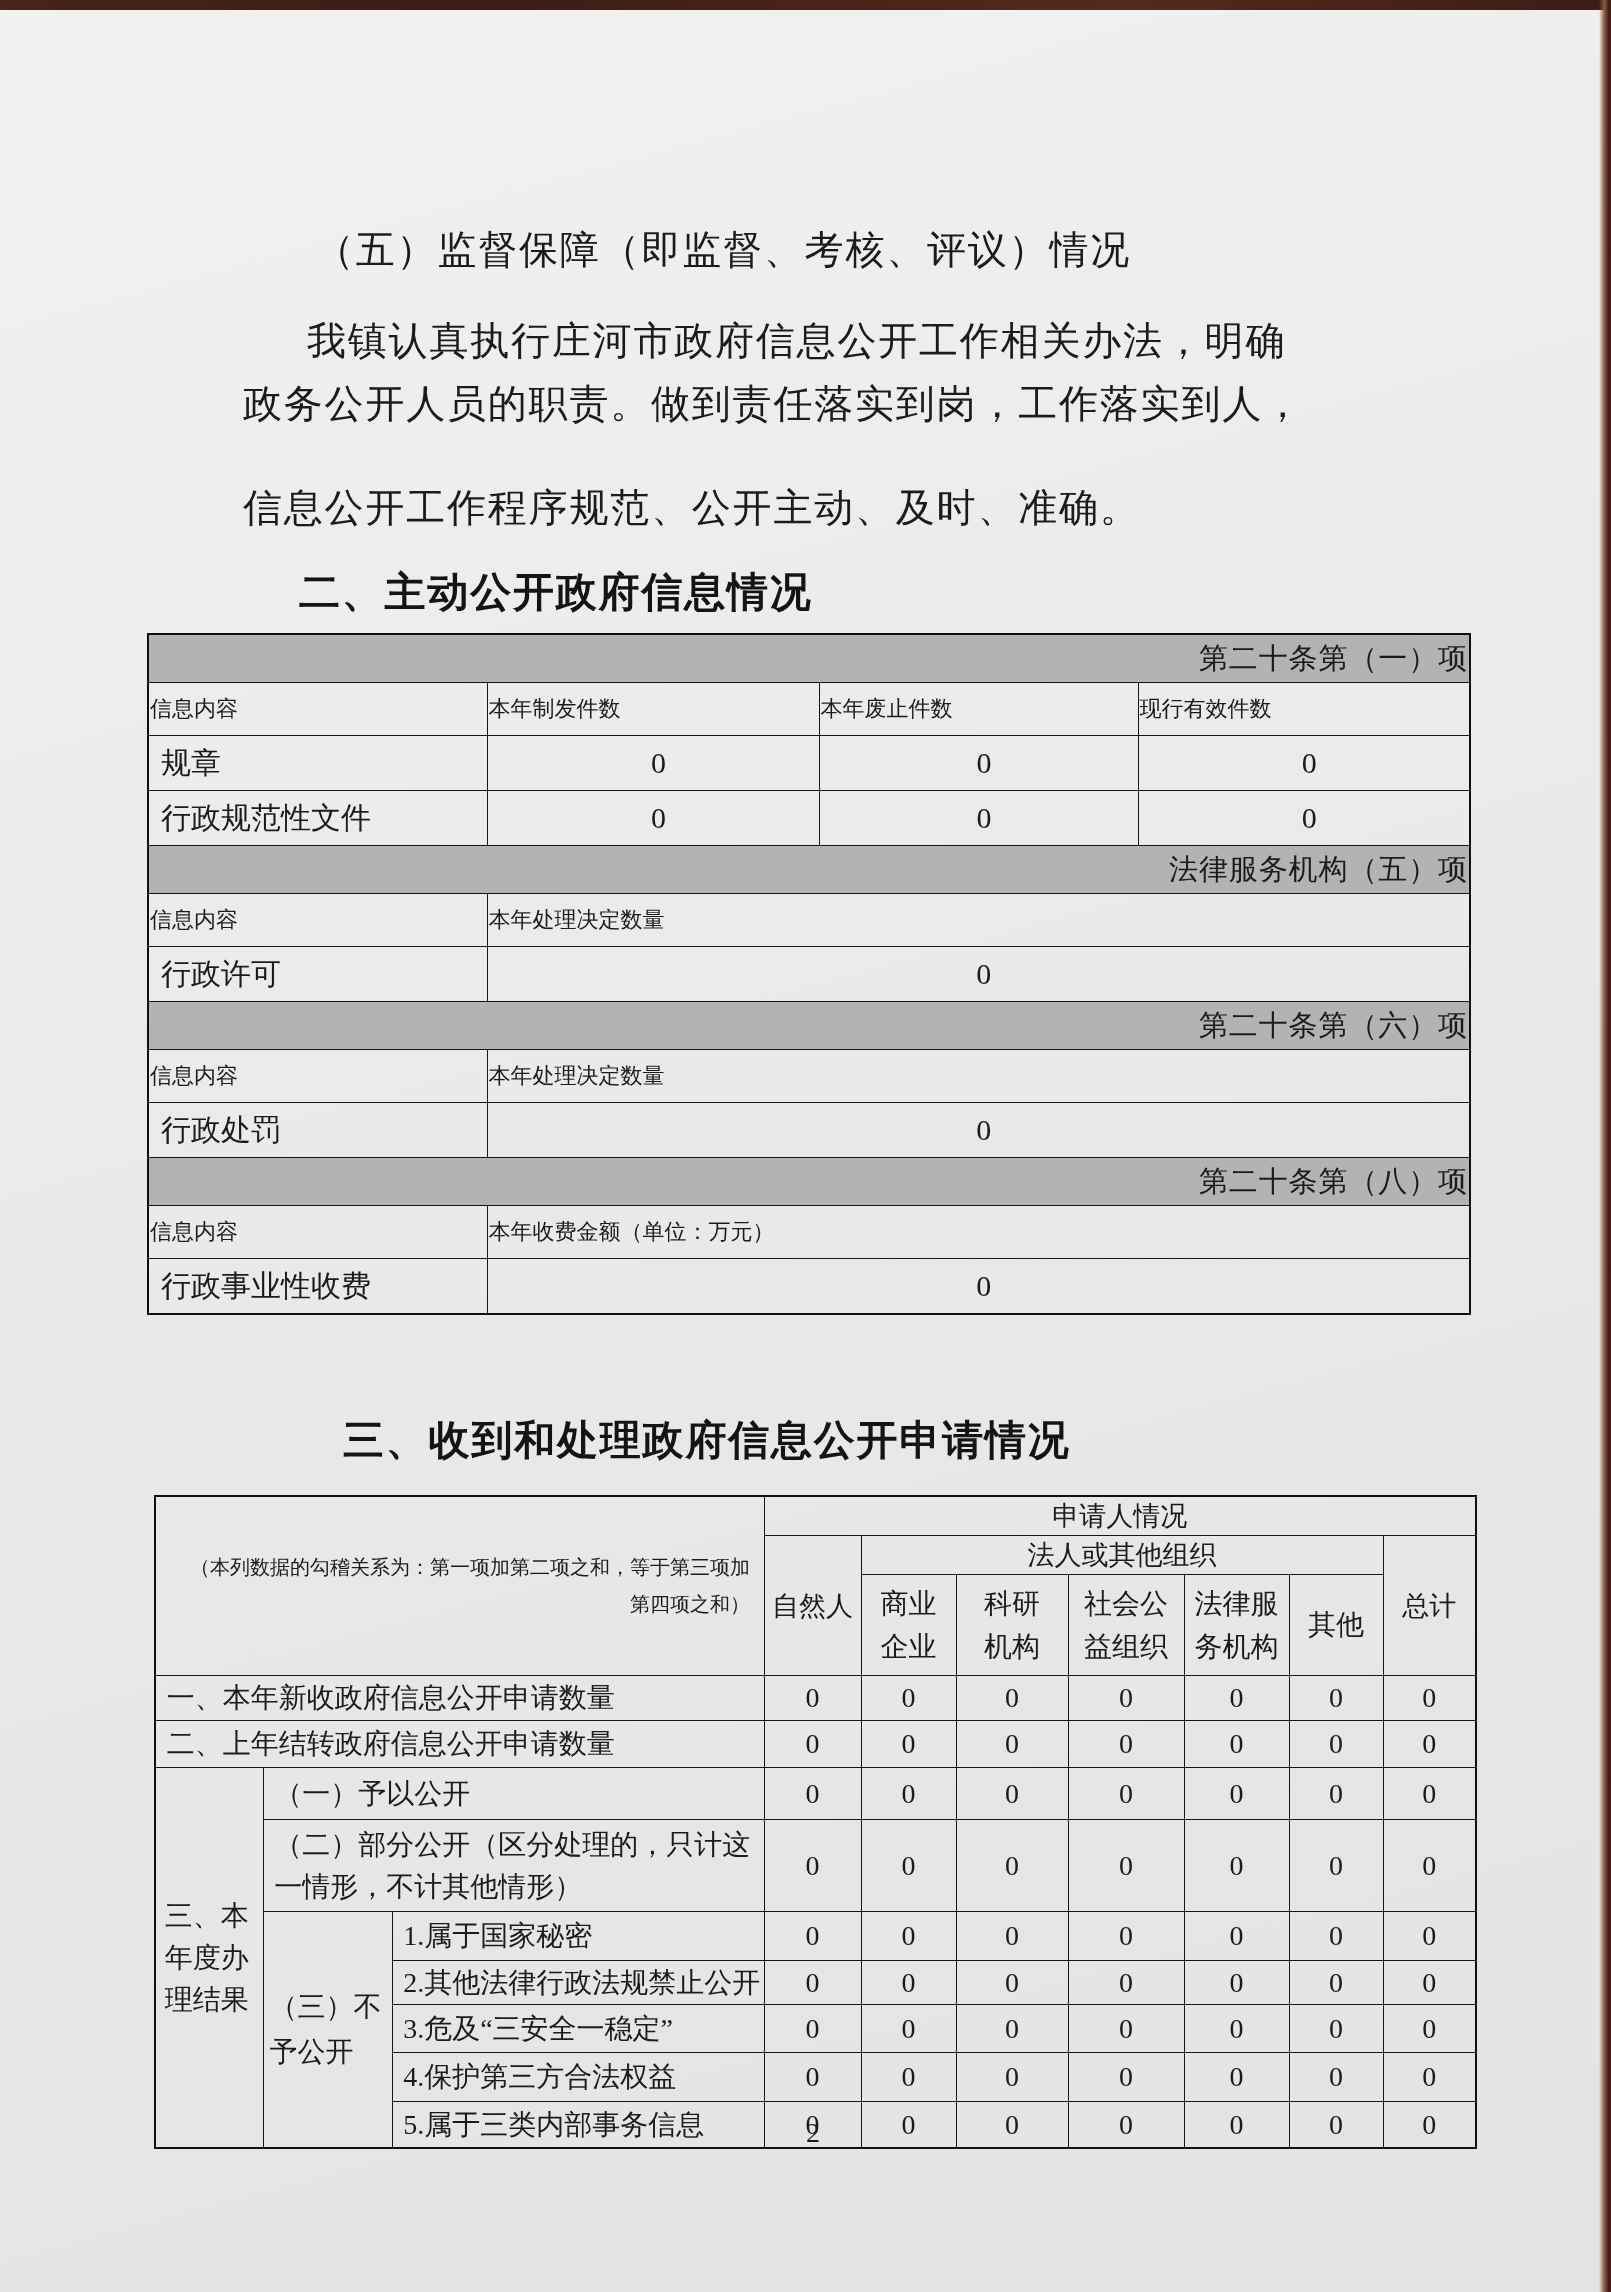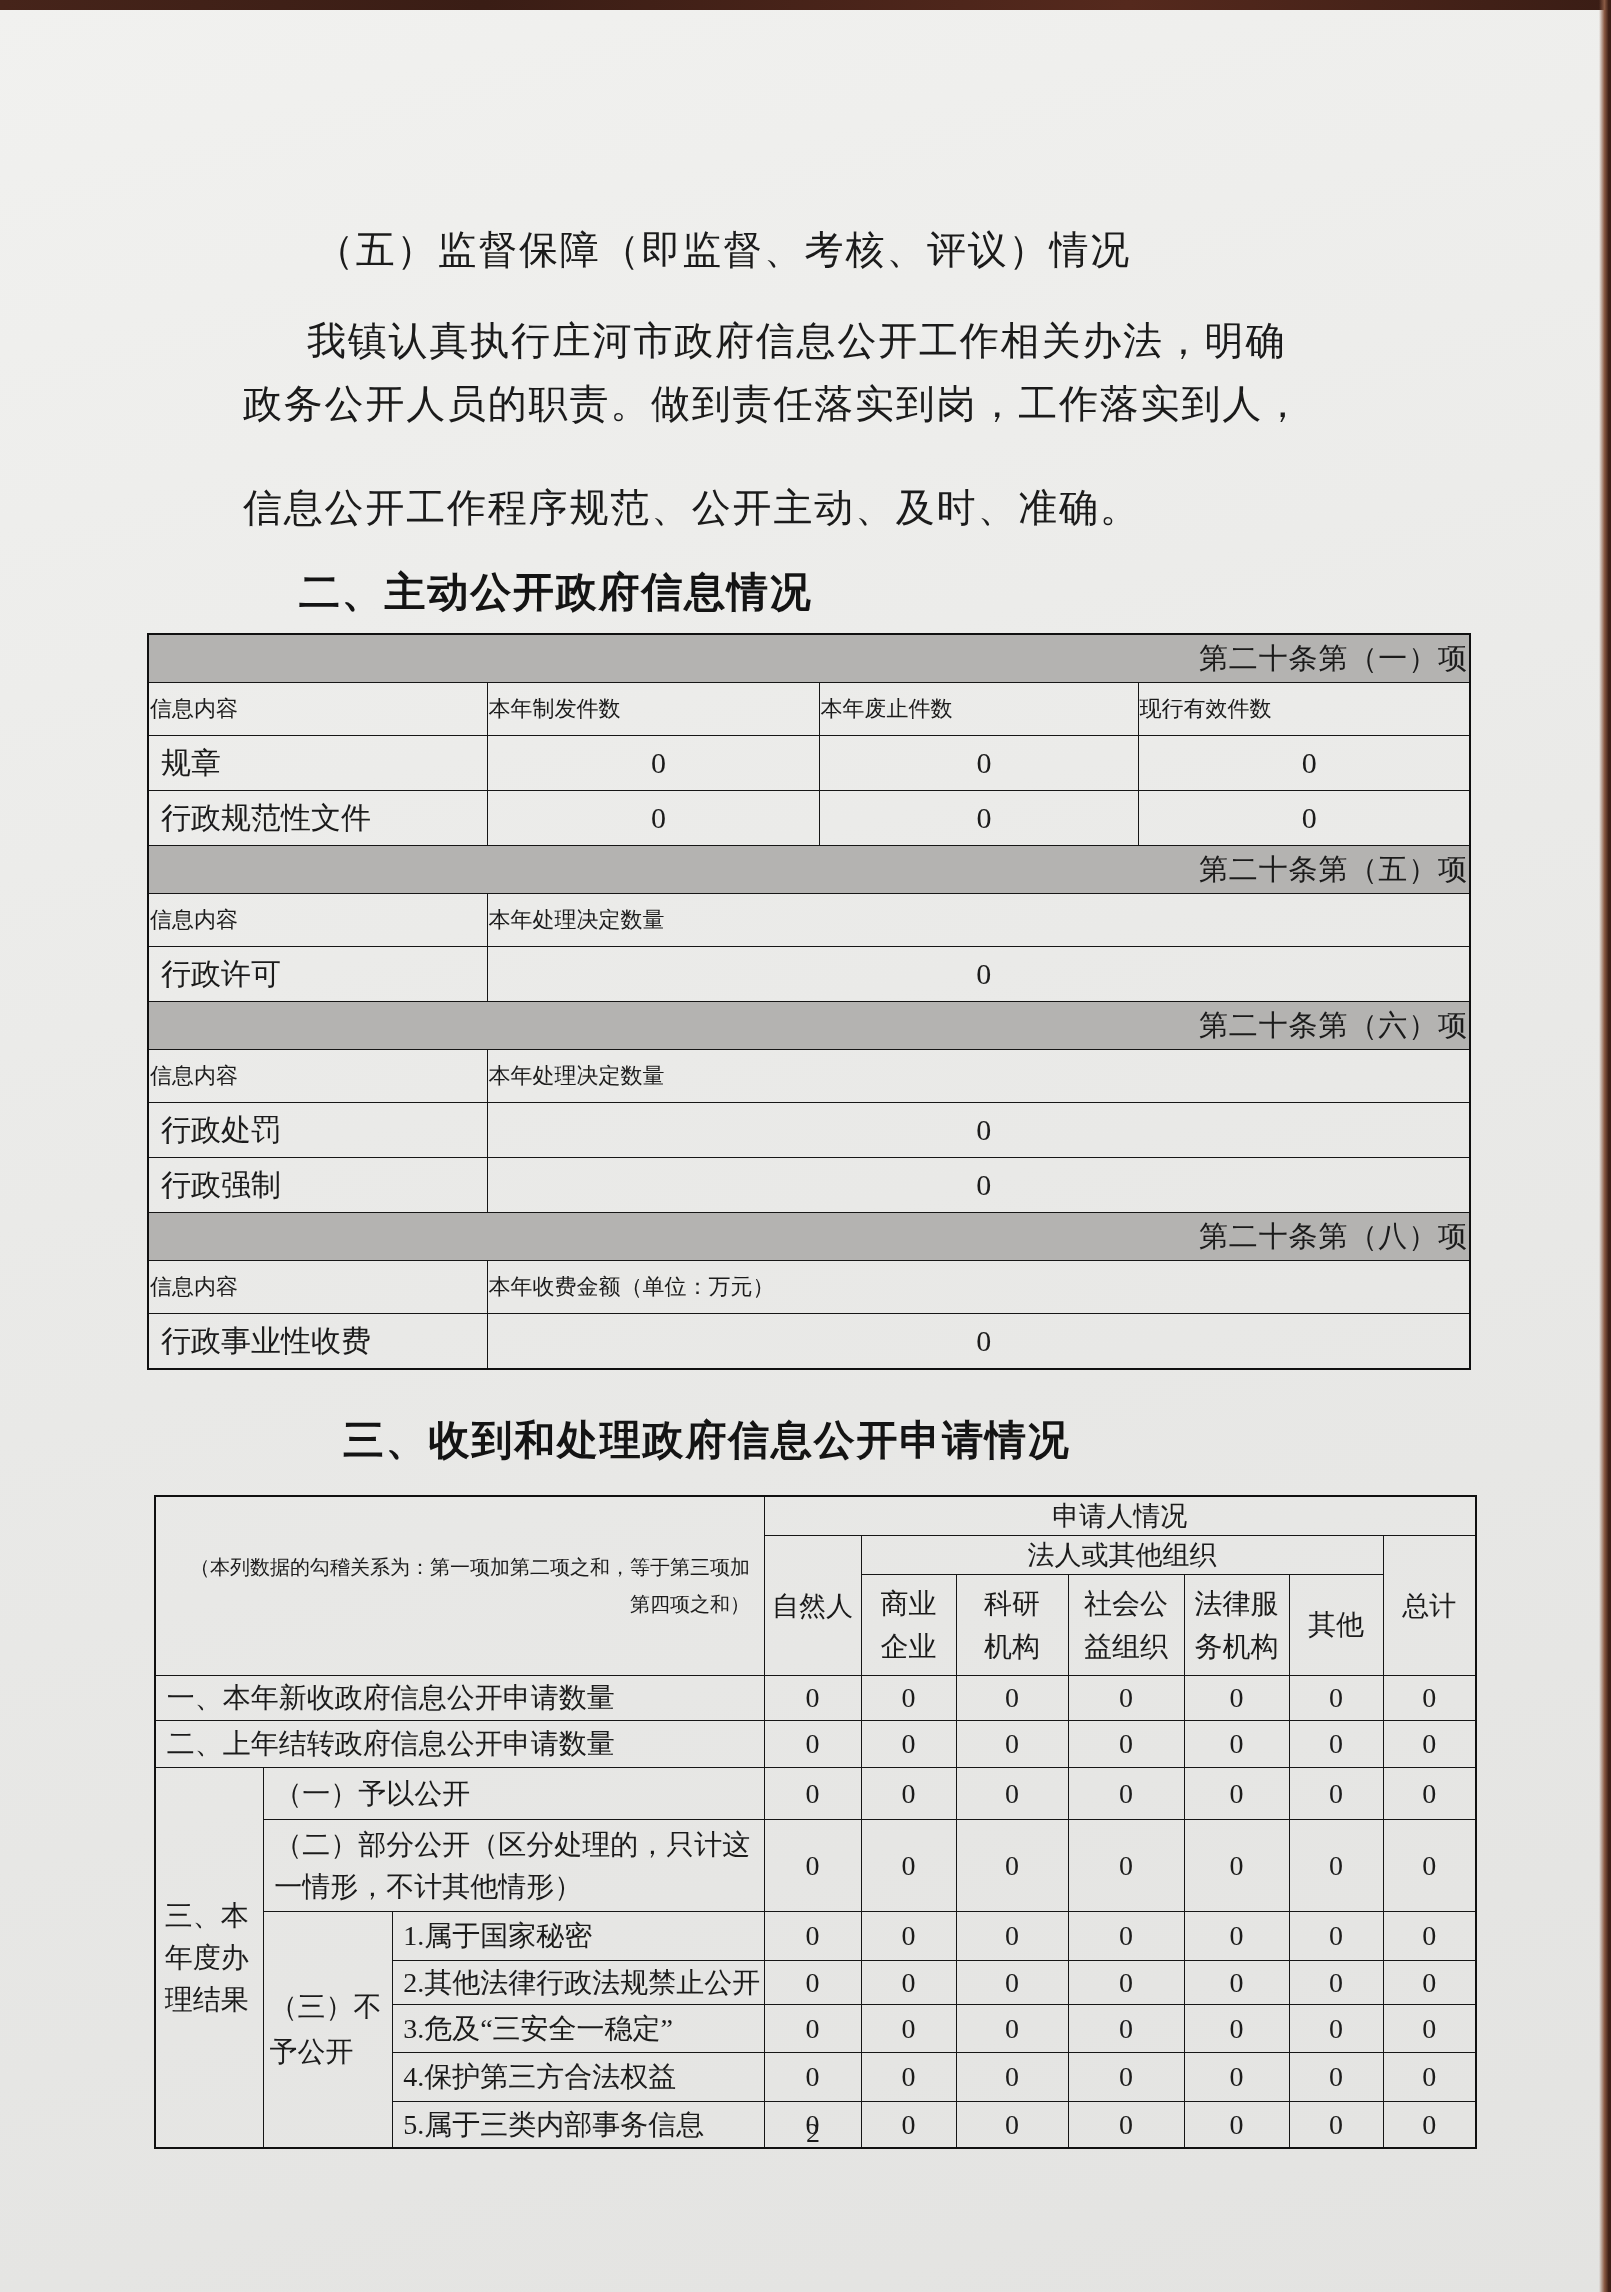--- a/index.html
+++ b/index.html
@@ -101,43 +101,39 @@
         <td class="val">0</td>
         <td class="val">0</td>
       </tr>
       <tr class="data">
         <td class="lbl">行政规范性文件</td>
         <td class="val">0</td>
         <td class="val">0</td>
         <td class="val">0</td>
       </tr>
       <tr class="band">
-        <td colspan="4">第二十条第（五）项</td>
+        <td colspan="4">法律服务机构（五）项</td>
       </tr>
       <tr class="hdr">
         <td>信息内容</td>
         <td colspan="3">本年处理决定数量</td>
       </tr>
       <tr class="data">
         <td class="lbl">行政许可</td>
         <td class="val" colspan="3">0</td>
       </tr>
       <tr class="band">
         <td colspan="4">第二十条第（六）项</td>
       </tr>
       <tr class="hdr">
         <td>信息内容</td>
         <td colspan="3">本年处理决定数量</td>
       </tr>
       <tr class="data">
         <td class="lbl">行政处罚</td>
-        <td class="val" colspan="3">0</td>
-      </tr>
-      <tr class="data">
-        <td class="lbl">行政强制</td>
         <td class="val" colspan="3">0</td>
       </tr>
       <tr class="band">
         <td colspan="4">第二十条第（八）项</td>
       </tr>
       <tr class="hdr">
         <td>信息内容</td>
         <td colspan="3">本年收费金额（单位：万元）</td>
       </tr>
       <tr class="data">

